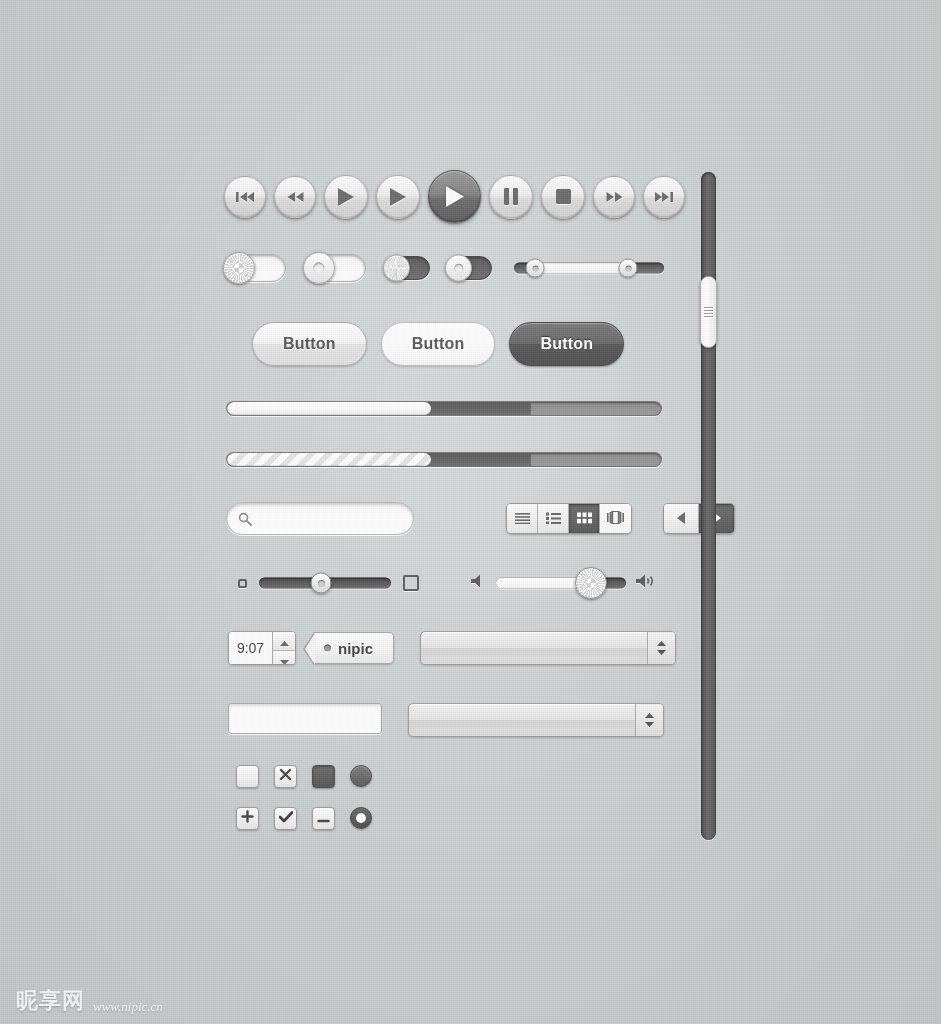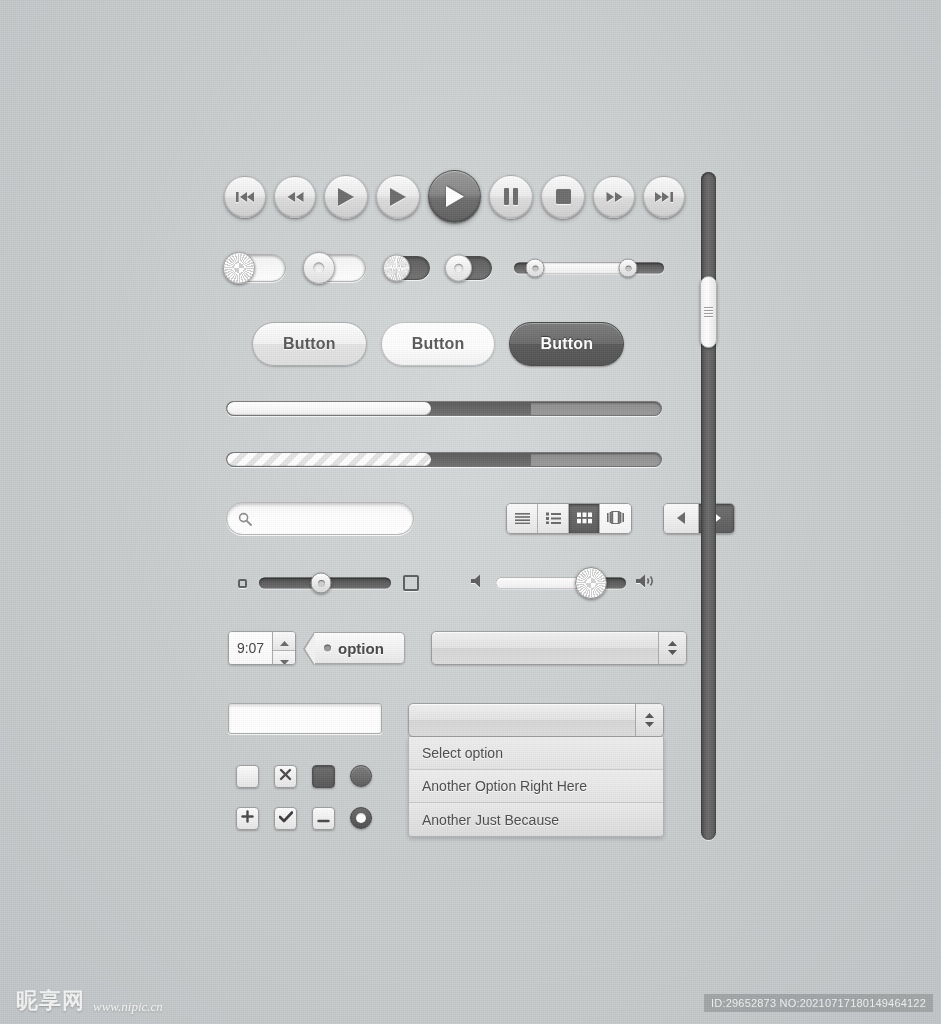--- a/index.html
+++ b/index.html
@@ -663,21 +663,21 @@
             <svg width="9" height="5" viewBox="0 0 9 5">
                 <path fill="#6a6a6a" d="M0 0 L9 0 L4.5 5 Z"></path>
               </svg>
           </span>
         </div>
       </div>
     </div>
 
     <div class="tag">
       <span class="dot"></span>
-      <span class="lbl">option</span>
+      <span class="lbl">nipic</span>
     </div>
 
     <div class="selectbox" style="width:256px; margin-left:26px">
       <div class="sfield"></div>
       <div class="sarrow">
         <svg width="9" height="14" viewBox="0 0 9 14">
             <g fill="#555">
           <path d="M4.5 0 L9 5 L0 5 Z"></path>
               <path d="M0 9 L9 9 L4.5 14 Z"></path>
         </g>
@@ -735,38 +735,32 @@
       <div class="sfield"></div>
       <div class="sarrow">
         <svg width="9" height="14" viewBox="0 0 9 14">
             <g fill="#555">
           <path d="M4.5 0 L9 5 L0 5 Z"></path>
               <path d="M0 9 L9 9 L4.5 14 Z"></path>
         </g>
           </svg>
       </div>
     </div>
-    <div class="optionlist">
-      <div class="option">Select option</div>
-      <div class="option">Another Option Right Here</div>
-      <div class="option">Another Just Because</div>
-    </div>
   </div>
 
   <div class="scrollbar">
     <div class="scrollthumb">
       <div class="grip">
         <div></div>
           <div></div>
           <div></div>
           <div></div>
       </div>
     </div>
   </div>
 
   <div class="wm">
     <span class="wm-cn">昵享网</span>
     <span class="wm-url">www.nipic.cn</span>
   </div>
-  <div class="wm-id">ID:29652873 NO:20210717180149464122</div>
 
 </div>
 <div id="noise"></div>
 
 </body></html>

